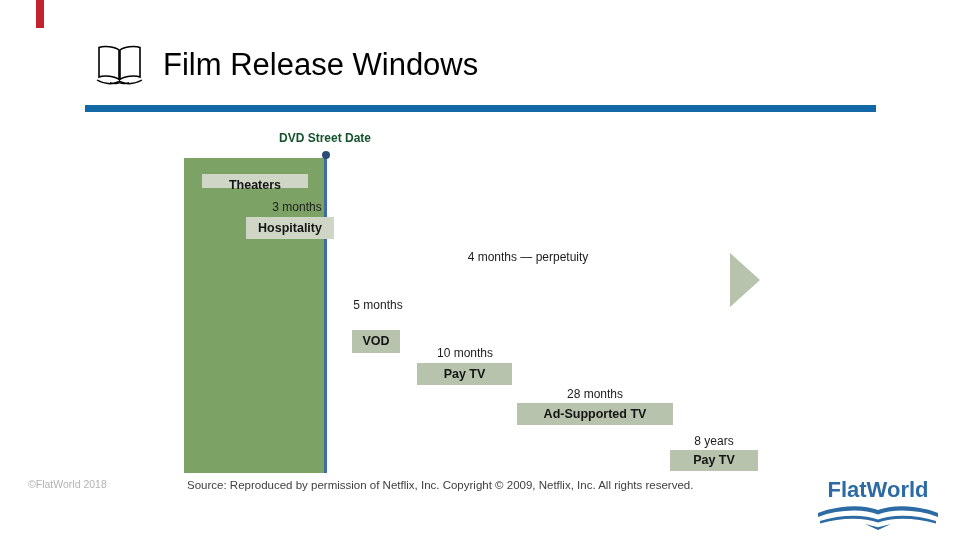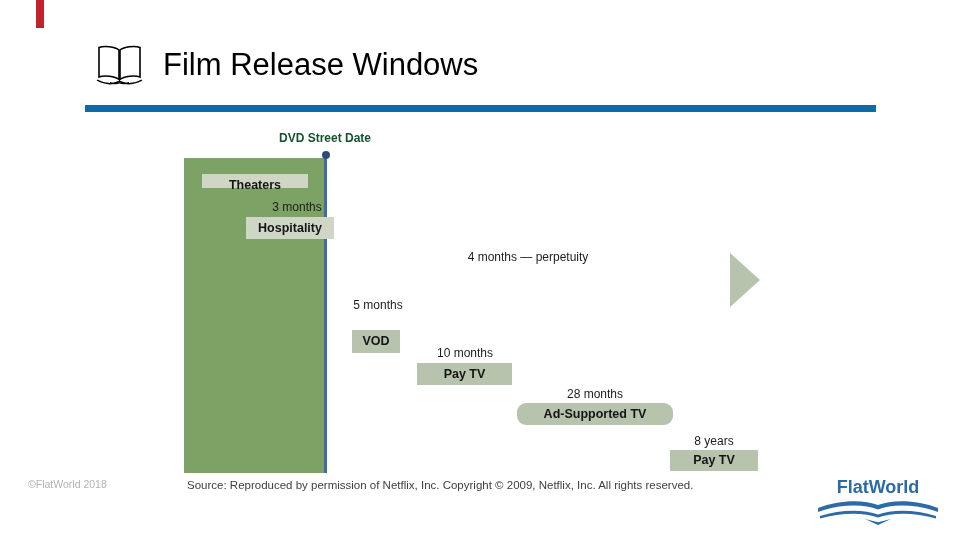--- a/index.html
+++ b/index.html
@@ -37,30 +37,30 @@
     border-top:27px solid transparent;border-bottom:27px solid transparent;
     border-left:30px solid #b7c3ac;}
 
   .dur-vod{left:144px;top:168px;width:100px;}
   .bar-vod{left:168px;top:200px;width:48px;height:23px;line-height:23px;}
 
   .dur-paytv1{left:231px;top:216px;width:100px;}
   .bar-paytv1{left:233px;top:233px;width:95px;height:22px;line-height:22px;}
 
   .dur-adtv{left:361px;top:257px;width:100px;}
-  .bar-adtv{left:333px;top:273px;width:156px;height:22px;line-height:22px;border-radius:9px;}
+  .bar-adtv{left:333px;top:273px;width:156px;height:22px;line-height:22px;}
 
   .dur-paytv2{left:480px;top:304px;width:100px;}
   .bar-paytv2{left:486px;top:320px;width:88px;height:21px;line-height:21px;}
 
   
   .source-line{left:187px;top:479px;font-size:11.5px;color:#3e3e3e;}
   .deck-copyright{left:28px;top:478px;font-size:10.5px;color:#b3b3b3;}
   .logo{left:817px;top:477px;width:122px;text-align:center;}
-  .logo-text{font-size:18px;font-weight:bold;color:#2d6ba4;letter-spacing:0px;}
+  .logo-text{font-size:22px;font-weight:bold;color:#2d6ba4;letter-spacing:0px;}
   .logo-book{margin-top:1px;}
 </style>
 </head>
 <body>
 
 <div class="abs accent-bar"></div>
 
 <div class="abs book-icon">
   <svg width="47" height="43" viewBox="0 0 47 43">
     <path d="M23,6 C19,2.5 8,1.5 3,3.5 L3,33 C8,31 19,32 23,35.5 Z" fill="none" stroke="#000" stroke-width="1.6"></path>

